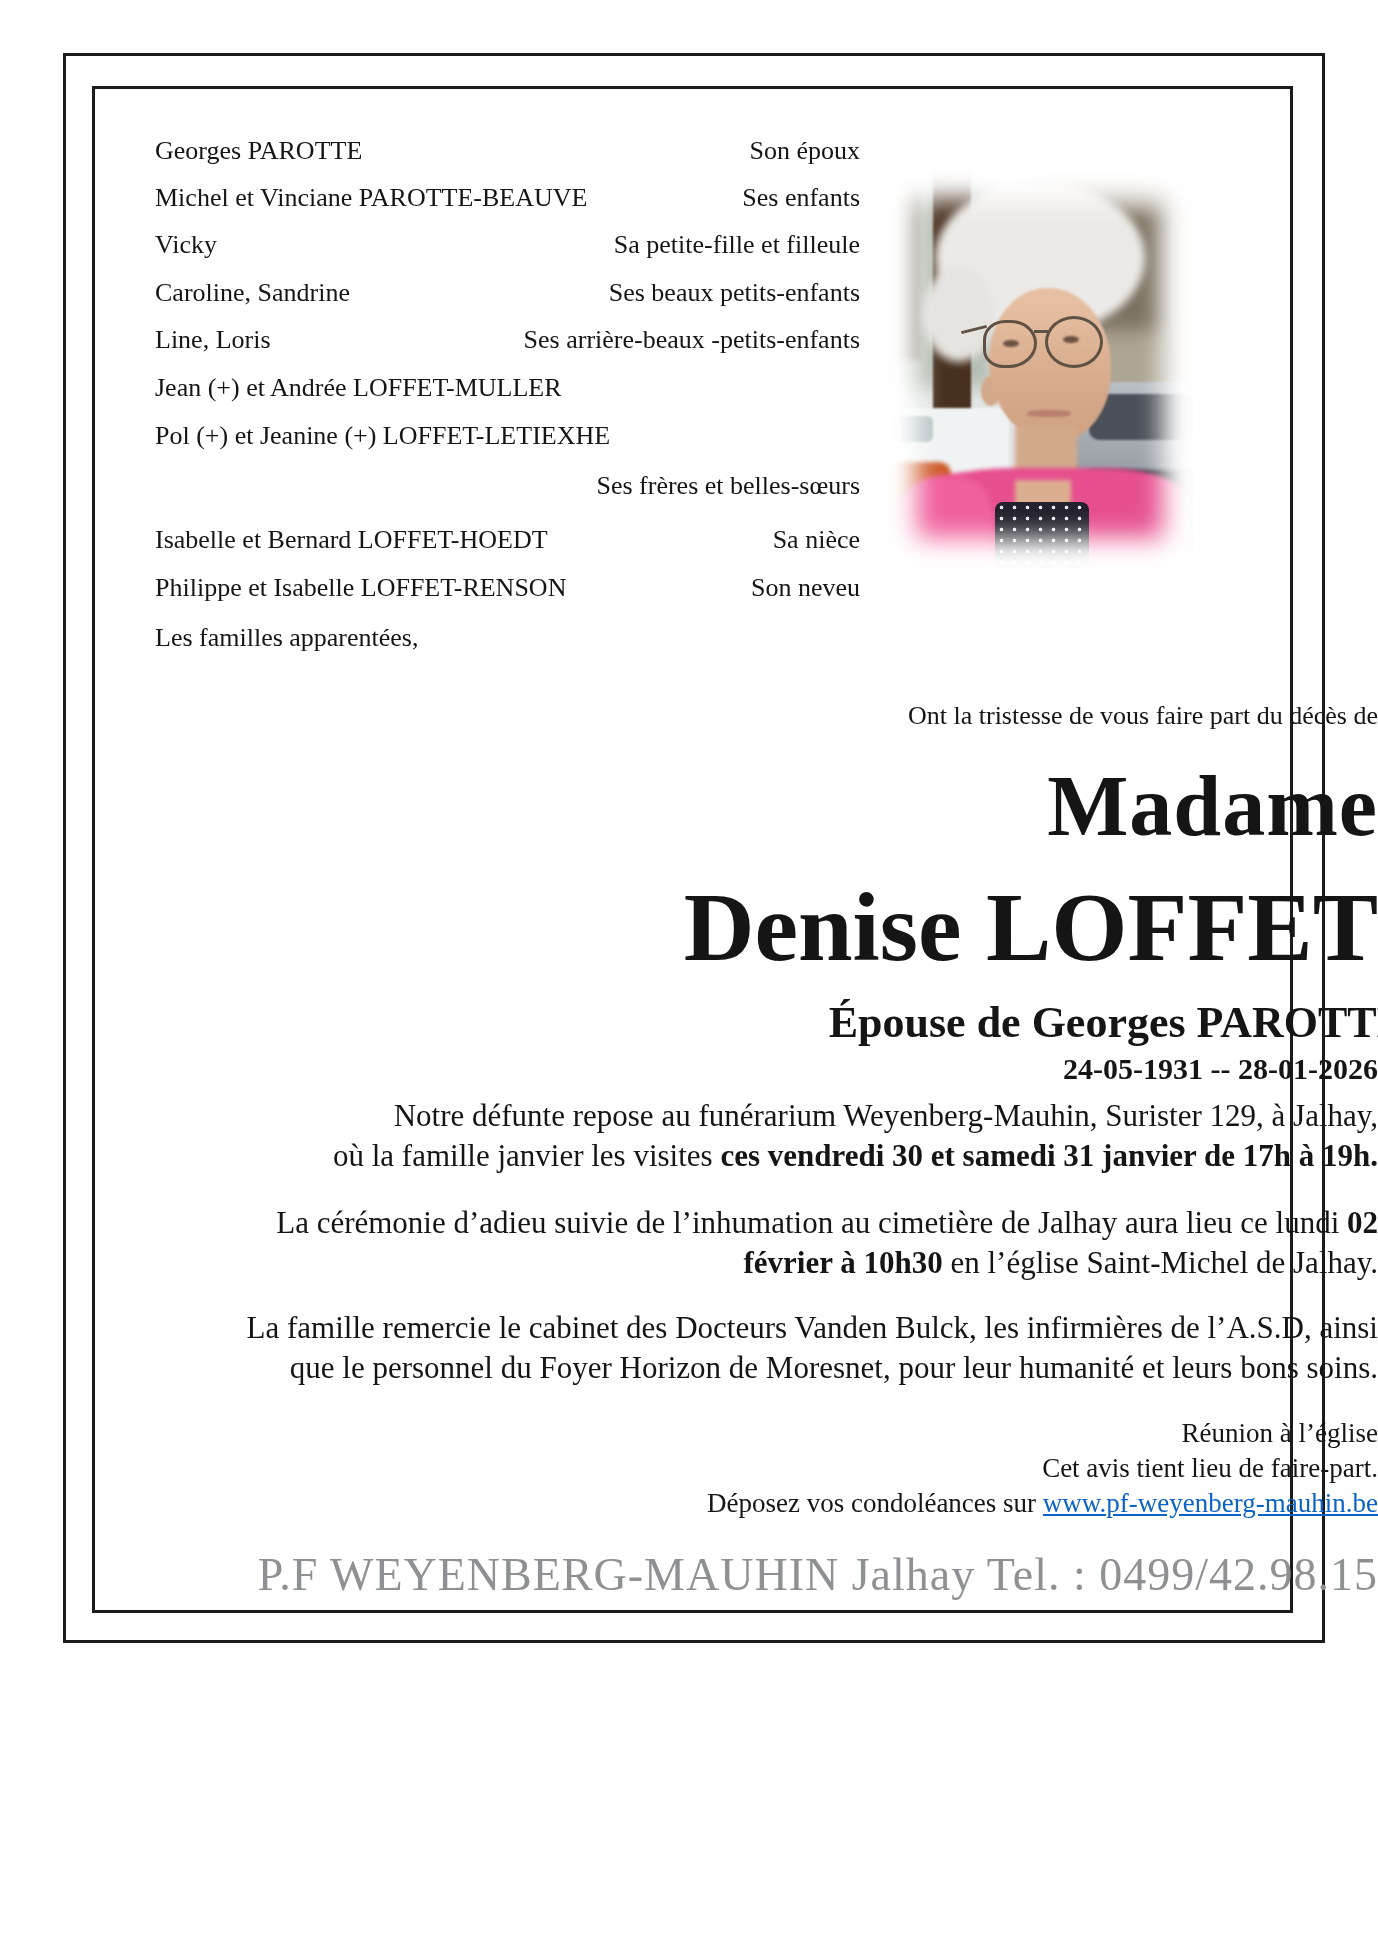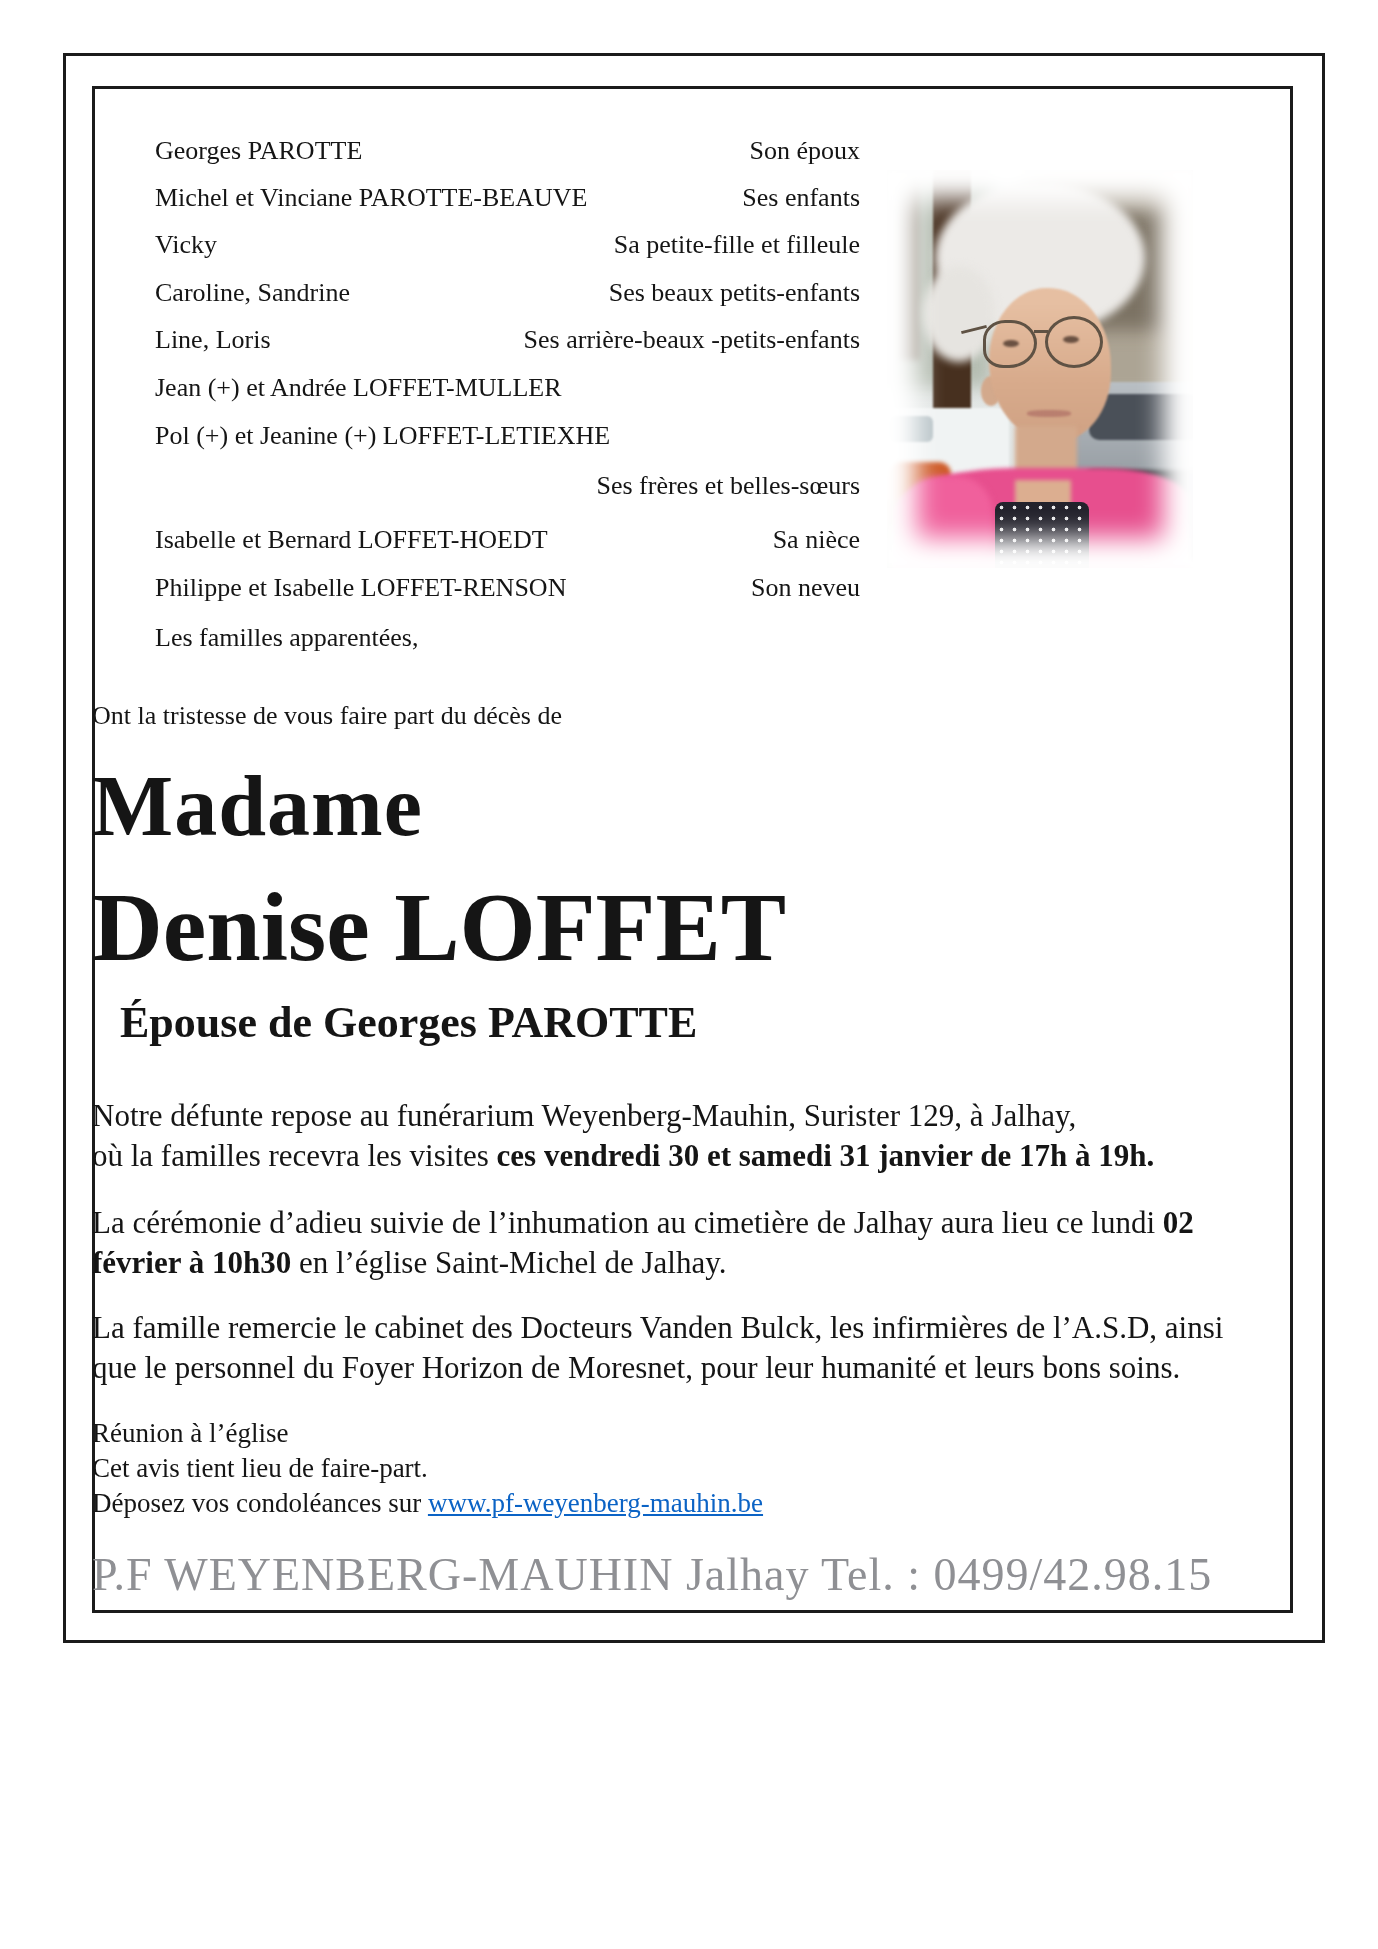--- a/index.html
+++ b/index.html
@@ -8,21 +8,21 @@
   .outer-border{position:absolute;left:63px;top:53px;width:1262px;height:1590px;
         border:3px solid #1b1b1b;box-sizing:border-box;}
   .inner-border{position:absolute;left:92px;top:86px;width:1201px;height:1527px;
         border:3px solid #1b1b1b;box-sizing:border-box;}
   
   .frow{position:absolute;left:155px;width:705px;display:flex;justify-content:space-between;
         font-size:26px;line-height:30px;white-space:nowrap;}
   .fname{text-align:left;}
   .frel{text-align:right;margin-left:auto;}
   
-  .cwrap{position:absolute;left:92px;width:1286px;text-align:left;}
+  .cwrap{position:absolute;left:92px;width:1286px;text-align:right;}
   .intro{font-size:26px;line-height:32px;}
   .t-madame{font-size:86px;line-height:96px;font-weight:bold;letter-spacing:1px;}
   .t-name{font-size:98px;line-height:110px;font-weight:bold;}
   .t-spouse{font-size:44px;line-height:50px;font-weight:bold;padding-left:28px;}
   .t-dates{font-size:30px;line-height:38px;font-weight:bold;}
   .para{font-size:31px;line-height:40px;}
   .closing{font-size:27px;line-height:34px;}
   .link{color:#0b63c5;text-decoration:underline;cursor:pointer;}
   .footer{font-size:46px;line-height:56px;color:#8f9094;letter-spacing:1px;white-space:nowrap;}
   b{font-weight:bold;}
@@ -148,24 +148,25 @@
     <div class="ph-cardigan2"></div>
     <div class="ph-chest"></div>
     <div class="ph-floral"></div>
     <div class="ph-feather"></div>
   </div>
 
   <div class="cwrap intro" style="top:700px">Ont la tristesse de vous faire part du décès de</div>
   <div class="cwrap t-madame" style="top:758px">Madame</div>
   <div class="cwrap t-name" style="top:872px">Denise LOFFET</div>
   <div class="cwrap t-spouse" style="top:998px">Épouse de Georges PAROTTE</div>
+  <div class="cwrap t-dates" style="top:1050px">24-05-1931 -- 28-01-2026</div>
 
   <div class="cwrap para" style="top:1096px">
     <span>Notre défunte repose au funérarium Weyenberg-Mauhin, Surister 129, à Jalhay,</span><br>
-    <span>où la familles recevra les visites </span><b>ces vendredi 30 et samedi 31 janvier de 17h à 19h.</b>
+    <span>où la famille janvier les visites </span><b>ces vendredi 30 et samedi 31 janvier de 17h à 19h.</b>
   </div>
 
   <div class="cwrap para" style="top:1203px">
     <span>La cérémonie d’adieu suivie de l’inhumation au cimetière de Jalhay aura lieu ce lundi </span><b>02</b><br>
     <b>février à 10h30</b><span> en l’église Saint-Michel de Jalhay.</span>
   </div>
 
   <div class="cwrap para" style="top:1308px">
     <span>La famille remercie le cabinet des Docteurs Vanden Bulck, les infirmières de l’A.S.D, ainsi</span><br>
     <span>que le personnel du Foyer Horizon de Moresnet, pour leur humanité et leurs bons soins.</span>

